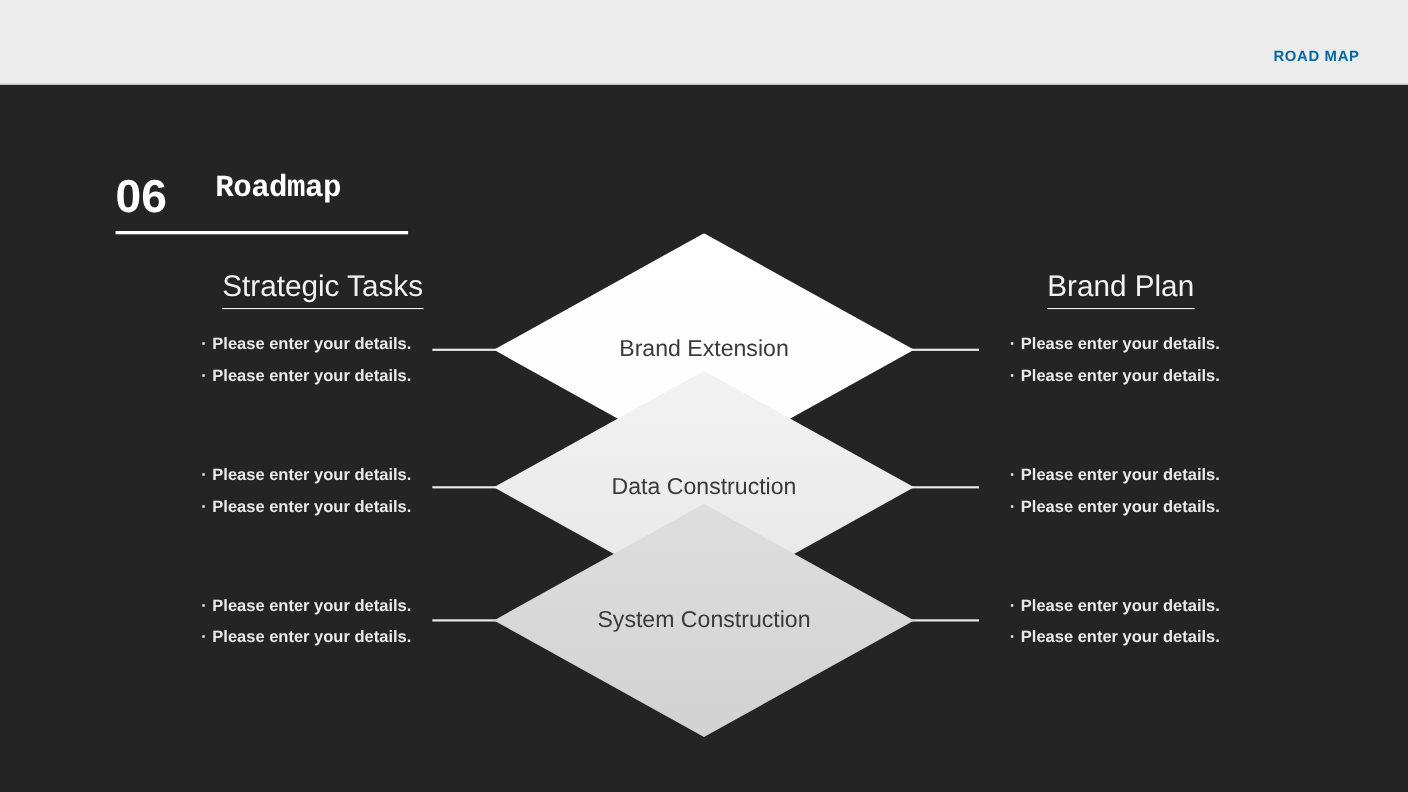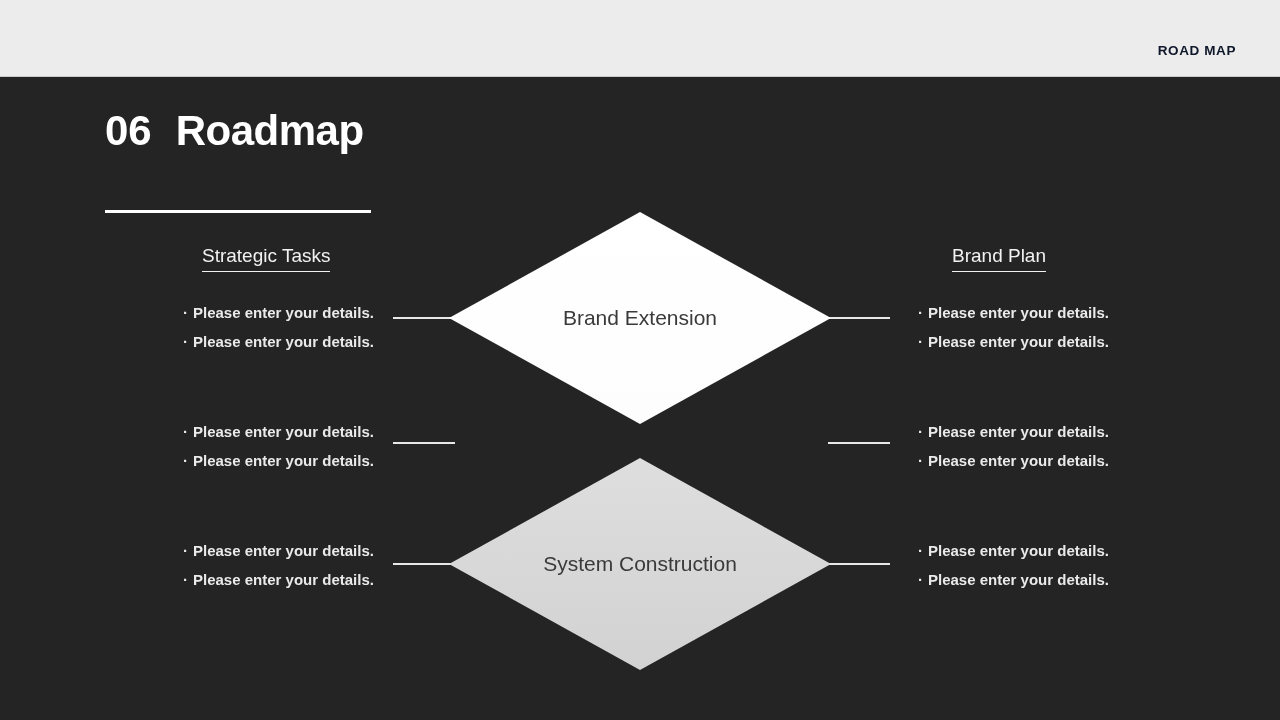--- a/index.html
+++ b/index.html
@@ -25,21 +25,21 @@
     border-bottom: 1px solid #c9c9c9;
     box-sizing: border-box;
   }
   .topbar-label {
     position: absolute;
     right: 44px;
     top: 43px;
     font-size: 13.5px;
     font-weight: bold;
     letter-spacing: 0.6px;
-    color: #0f172a;
+    color: #0369a1;
     white-space: nowrap;
   }
 
   
   .slide {
     position: absolute;
     left: 0; top: 78px;
     width: 1280px;
     height: 642px;
     background: #242424;
@@ -47,49 +47,51 @@
 
   
   .title-block {
     position: absolute;
     left: 105px;
     top: 32px;
   }
   .title-row {
     display: flex;
     align-items: flex-start;
-    gap: 24px;
+    gap: 44px;
+    margin-top: 48px;
   }
   .title-number {
     font-size: 42px;
     font-weight: bold;
     color: #ffffff;
     letter-spacing: 0px;
     line-height: 1;
   }
   .title-text {
-    font-size: 42px;
+    font-size: 28px;
     font-weight: bold;
     color: #ffffff;
     letter-spacing: -0.5px;
     line-height: 1;
+    font-family: Liberation Mono, monospace;
   }
   .title-rule {
     position: absolute;
     left: 0;
     top: 100px;
     width: 266px;
     height: 3px;
     background: #ffffff;
   }
 
   
   .col-head {
     position: absolute;
-    font-size: 19px;
+    font-size: 27px;
     color: #f2f2f2;
     font-weight: normal;
     white-space: nowrap;
     padding-bottom: 4px;
     border-bottom: 1.5px solid #f2f2f2;
   }
   .col-head.left  { left: 202px; top: 167px; }
   .col-head.right { left: 952px; top: 167px; }
 
   
@@ -231,18 +233,21 @@
     <div class="connector conn-l conn-y1"></div>
     <div class="connector conn-r conn-y1"></div>
     <div class="connector conn-l conn-y2"></div>
     <div class="connector conn-r conn-y2"></div>
     <div class="connector conn-l conn-y3"></div>
     <div class="connector conn-r conn-y3"></div>
 
     <div class="diamond d1">
       <span class="diamond-label">Brand Extension</span>
     </div>
+    <div class="diamond d2">
+      <span class="diamond-label">Data Construction</span>
+    </div>
     <div class="diamond d3">
       <span class="diamond-label">System Construction</span>
     </div>
   </div>
 
 </div>
 
 </body></html>

